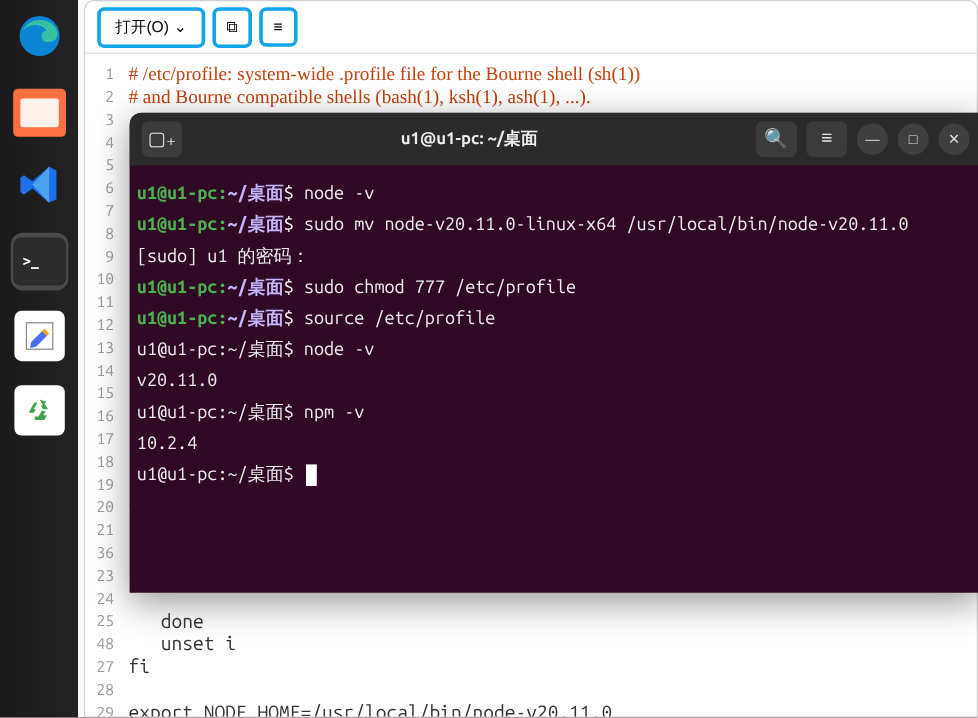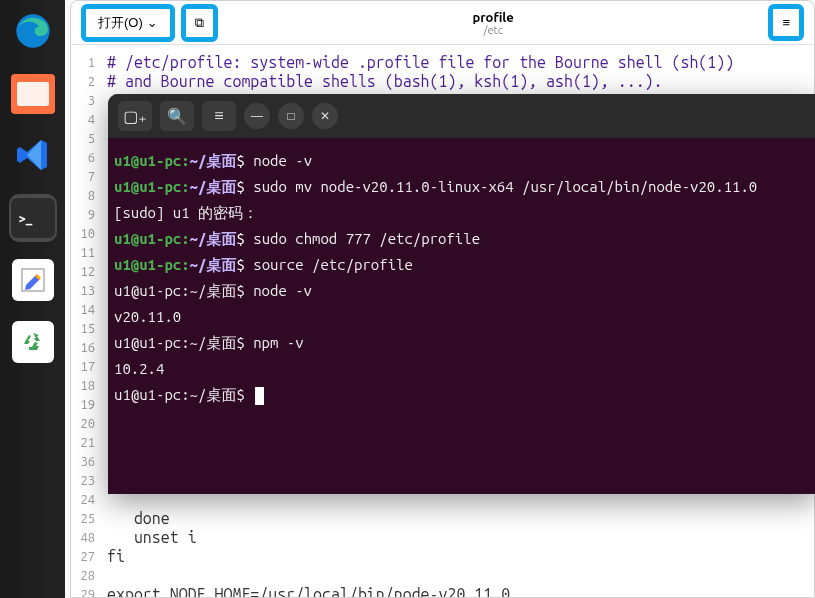--- a/index.html
+++ b/index.html
@@ -11,31 +11,31 @@
 .edge-icon svg { width: 40px; height: 40px; }
 .files-icon { background: #ff7043; width: 44px; height: 40px; border-radius: 4px; position: relative; }
 .files-icon::before { content: ""; position: absolute; top: 8px; left: 6px; right: 6px; height: 24px; background: #fff; opacity: 0.9; border-radius: 2px; }
 .vscode-icon svg { width: 36px; height: 36px; }
 .terminal-icon { background: #2c2c2c; width: 44px; height: 40px; border-radius: 6px; display: flex; align-items: center; padding-left: 8px; color: #fff; font-weight: bold; font-size: 13px; }
 .text-icon { background: #fff; width: 42px; height: 42px; border-radius: 6px; display: flex; align-items: center; justify-content: center; }
 .recycle-icon { background: #fff; width: 42px; height: 42px; border-radius: 6px; display:flex; align-items:center; justify-content:center;}
 
 .editor-window { position: absolute; left: 70px; top: 0; right: 0; height: 598px; background: #fff; border: 1px solid #d0d0d0; border-radius: 8px 8px 0 0; overflow: hidden; }
 .editor-toolbar { height: 44px; border-bottom: 1px solid #e0e0e0; display: flex; align-items: center; padding: 0 10px; gap: 6px; }
-.btn { border: 5px solid #0ea5e9; background: #fff; border-radius: 6px; padding: 5px 12px; font-size: 13px; cursor: pointer; display: inline-flex; align-items: center; gap: 4px; }
+.btn { border: 3px solid #0ea5e9; background: #fff; border-radius: 6px; padding: 5px 12px; font-size: 13px; cursor: pointer; display: inline-flex; align-items: center; gap: 4px; }
 .btn-icon-only { padding: 6px 9px; }
 .title-center { flex: 1; text-align: center; }
 .title-main { font-weight: bold; font-size: 13px; }
 .title-sub { font-size: 11px; color: #888; }
 .editor-body { position: relative; font-family: "Ubuntu Mono", monospace; font-size: 16px; line-height: 19px; }
 .gutter { position: absolute; left: 0; top: 8px; width: 30px; text-align: right; color: #9a9a9a; font-size: 13px; }
 .gutter div { height: 19px; padding-right: 6px; }
 .code-area { padding-left: 36px; padding-top: 8px; color: #333; white-space: pre; }
 .code-line { height: 19px; }
-.comment { color: #4c1d95; }
+.comment { color: #c2410c; font-family: Liberation Serif, serif; }
 
 .terminal-window { position: absolute; left: 108px; top: 94px; width: 710px; height: 400px; background: #300a24; border-radius: 10px 0 0 0; box-shadow: 0 8px 30px rgba(0,0,0,0.4); overflow: hidden; }
 .term-titlebar { height: 44px; background: #2b2b2b; display: flex; align-items: center; padding: 0 10px; gap: 8px; }
 .term-btn { width: 34px; height: 30px; border-radius: 6px; background: #3b3b3b; border: none; color: #e0e0e0; display: flex; align-items: center; justify-content: center; cursor: pointer; font-size: 16px; }
 .term-title { flex: 1; text-align: center; color: #eee; font-weight: bold; font-size: 14px; }
 .term-right { display: flex; gap: 8px; align-items: center; }
 .win-btn { width: 26px; height: 26px; border-radius: 50%; background: #3f3f3f; border: none; color: #ddd; display: flex; align-items: center; justify-content: center; cursor: pointer; font-size: 12px; }
 .term-body { padding: 10px 6px; font-family: "Ubuntu Mono", monospace; font-size: 15px; line-height: 26px; color: #eee; white-space: pre-wrap; }
 .t-user { color: #4caf50; font-weight: bold; margin-top: 17px; }
 .t-path { color: #c4b5fd; font-weight: bold; }
@@ -90,24 +90,20 @@
 
 <div class="editor-window">
   <div class="editor-toolbar">
     <button class="btn">
       <span>打开(O)</span>
       <span>⌄</span>
     </button>
     <button class="btn btn-icon-only">
       <span>⧉</span>
     </button>
-    <div class="title-center">
-      <div class="title-main">profile</div>
-      <div class="title-sub">/etc</div>
-    </div>
     <button class="btn btn-icon-only">
       <span>≡</span>
     </button>
   </div>
   <div class="editor-body">
     <div class="gutter" id="gutter">
         <div>1</div>
         <div>2</div>
         <div>3</div>
         <div>4</div>
@@ -139,20 +135,21 @@
       </div>
     <div class="code-area" id="code-area"><div class="code-line comment"># /etc/profile: system-wide .profile file for the Bourne shell (sh(1))</div><div class="code-line comment"># and Bourne compatible shells (bash(1), ksh(1), ash(1), ...).</div><div class="code-line"></div><div class="code-line">if</div><div class="code-line"></div><div class="code-line"></div><div class="code-line"></div><div class="code-line"></div><div class="code-line"></div><div class="code-line"></div><div class="code-line"></div><div class="code-line"></div><div class="code-line"></div><div class="code-line"></div><div class="code-line"></div><div class="code-line"></div><div class="code-line"></div><div class="code-line">fi</div><div class="code-line"></div><div class="code-line">if</div><div class="code-line"></div><div class="code-line"></div><div class="code-line"></div><div class="code-line"></div><div class="code-line">   done</div><div class="code-line">   unset i</div><div class="code-line">fi</div><div class="code-line"></div><div class="code-line">export NODE_HOME=/usr/local/bin/node-v20.11.0</div></div>
   </div>
 </div>
 
 <div class="terminal-window">
   <div class="term-titlebar">
     <button class="term-btn">
       <span>▢₊</span>
     </button>
+    <div class="term-title">u1@u1-pc: ~/桌面</div>
     <div class="term-right">
       <button class="term-btn">
           <span>🔍</span>
         </button>
       <button class="term-btn">
           <span>≡</span>
         </button>
       <button class="win-btn">
           <span>—</span>
         </button>

